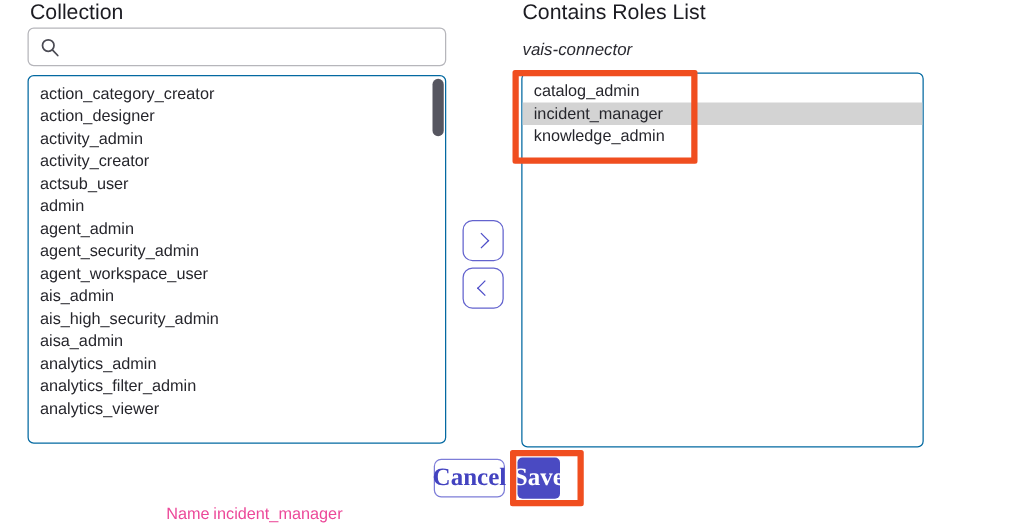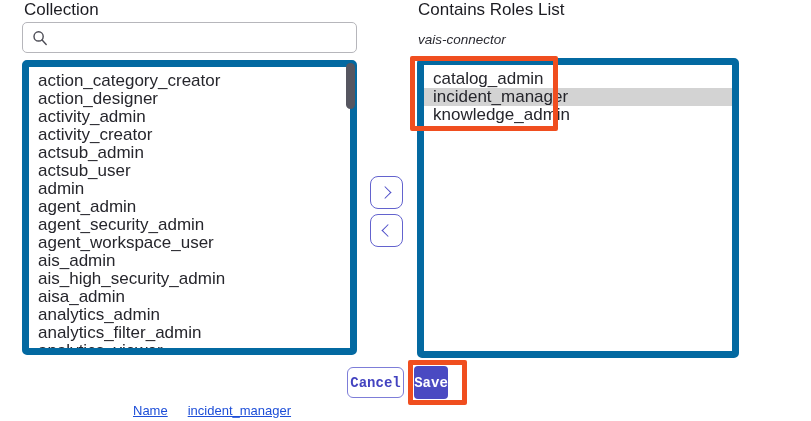--- a/index.html
+++ b/index.html
@@ -26,24 +26,24 @@
   }
   .search-box input {
     border: none; outline: none; flex: 1;
     font-family: "Liberation Sans", sans-serif;
     font-size: 13px; color: #24242b; background: transparent;
     margin-left: 6px;
   }
 
   
   .list-box {
-    border: 7px solid #0369a1; border-radius: 5px;
+    border: 1px solid #0369a1; border-radius: 5px;
     background: #fff; overflow: hidden;
     padding-top: 5px;
-    font-size: 17px; line-height: 18px; color: #26262c;
+    font-size: 13px; line-height: 18px; color: #26262c;
   }
   #collection-list { left: 22px; top: 60px; width: 335px; height: 295px; }
   #contains-list   { left: 417px; top: 58px; width: 322px; height: 300px; }
   .list-item { padding-left: 9px; white-space: nowrap; cursor: default; }
   .list-item.selected { background: #d3d3d3; }
 
   
   .scrollbar-thumb {
     right: 2px; top: 3px; width: 9px; height: 46px;
     background: #565660; border-radius: 5px;
@@ -61,22 +61,22 @@
   .chev {
     width: 9px; height: 9px;
     border-top: 1.7px solid #4d4dc8; border-right: 1.7px solid #4d4dc8;
     display: block;
   }
   .chev.right { transform: rotate(45deg) translate(-1px, 1px); }
   .chev.left  { transform: rotate(-135deg) translate(-1px, 1px); }
 
   
   .btn {
-    font-family: Liberation Mono, monospace;
-    font-size: 14px; font-weight: bold;
+    font-family: Liberation Serif, serif;
+    font-size: 20px; font-weight: bold;
     border-radius: 6px; cursor: pointer;
     display: flex; align-items: center; justify-content: center;
   }
   #cancel-btn {
     left: 347px; top: 367px; width: 57px; height: 31px;
     background: #fff; color: #4343c0; border: 1.5px solid #7d7dd8;
   }
   #save-btn {
     left: 414px; top: 366px; width: 34px; height: 33px;
     background: #4a4ac2; color: #ffffff; border: none; border-radius: 4px;
@@ -84,41 +84,40 @@
 
   
   .annotation {
     border: 5px solid #f04e1f; border-radius: 2px;
     pointer-events: none; z-index: 10; background: transparent;
   }
   #annot-roles { left: 410px; top: 56px;  width: 148px; height: 75px; }
   #annot-save  { left: 408px; top: 360px; width: 59px;  height: 45px; }
 
   
-  .name-row { left: 133px; top: 403px; display: flex; gap: 20px; font-size: 13px; color: #1d4ed8; text-decoration: underline; }
+  .name-row { left: 133px; top: 403px; display: flex; gap: 3px; font-size: 13px; color: #ec4899; }
 </style>
 </head>
 <body>
 
 <div class="abs panel-label" style="left:24px; top:0px;">Collection</div>
 
 <div class="abs search-box">
   <svg width="16" height="16" viewBox="0 0 16 16">
     <circle cx="6.6" cy="6.4" r="4.6" fill="none" stroke="#4b4b54" stroke-width="1.4"></circle>
     <line x1="10.1" y1="10.1" x2="14.2" y2="14.4" stroke="#4b4b54" stroke-width="1.4" stroke-linecap="round"></line>
   </svg>
   <input type="text" value="" style="">
 </div>
 
 <div class="abs list-box" id="collection-list">
 <div class="list-item">action_category_creator</div>
     <div class="list-item">action_designer</div>
     <div class="list-item">activity_admin</div>
     <div class="list-item">activity_creator</div>
-    <div class="list-item">actsub_admin</div>
     <div class="list-item">actsub_user</div>
     <div class="list-item">admin</div>
     <div class="list-item">agent_admin</div>
     <div class="list-item">agent_security_admin</div>
     <div class="list-item">agent_workspace_user</div>
     <div class="list-item">ais_admin</div>
     <div class="list-item">ais_high_security_admin</div>
     <div class="list-item">aisa_admin</div>
     <div class="list-item">analytics_admin</div>
     <div class="list-item">analytics_filter_admin</div>

